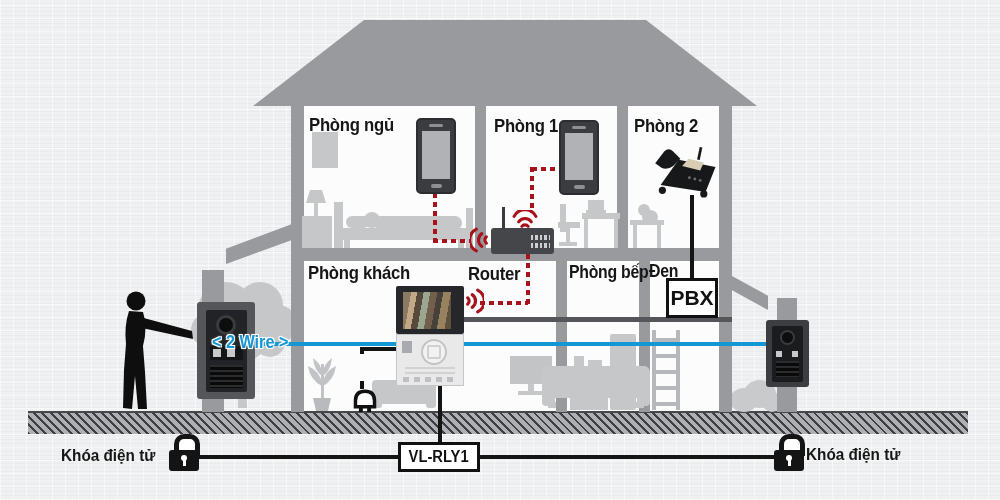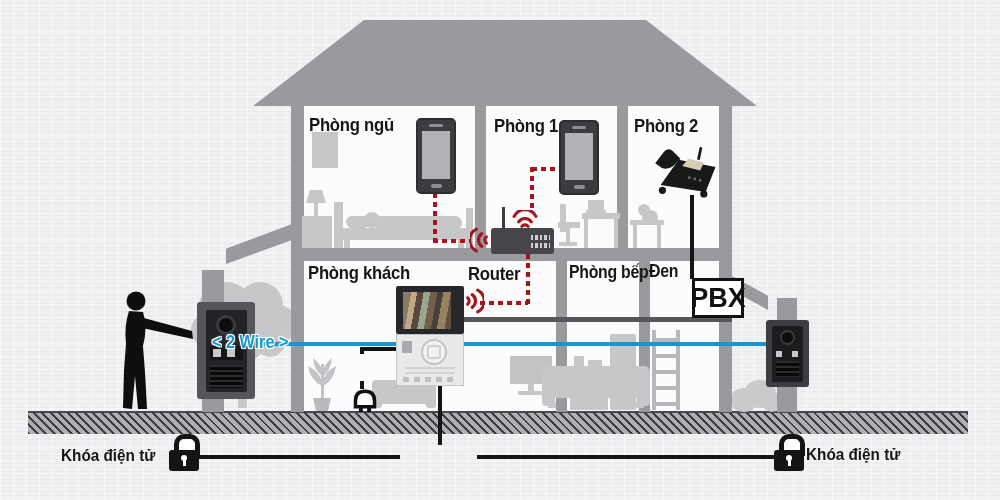--- a/index.html
+++ b/index.html
@@ -270,22 +270,25 @@
     <div class="abs" style="left:13px;top:63px;width:33px;height:23px;background:#0a0a0b;background-image:repeating-linear-gradient(180deg,#2b2c2e 0 2px,transparent 2px 5px);"></div>
   </div>
   <div class="abs" style="left:766px;top:320px;width:43px;height:67px;background:#3c3d40;border-radius:3px;z-index:5;">
     <div class="abs" style="left:6px;top:6px;width:31px;height:56px;background:#1b1c1e;border-radius:2px;"></div>
     <div class="abs" style="left:14px;top:10px;width:15px;height:15px;background:#0d0d0e;border:2px solid #3b3c3e;border-radius:50%;box-sizing:border-box;"></div>
     <div class="abs" style="left:10px;top:31px;width:6px;height:6px;background:#c9c9cb;"></div>
     <div class="abs" style="left:26px;top:31px;width:6px;height:6px;background:#c9c9cb;"></div>
     <div class="abs" style="left:10px;top:41px;width:23px;height:16px;background:#0a0a0b;background-image:repeating-linear-gradient(180deg,#2b2c2e 0 2px,transparent 2px 5px);"></div>
   </div>
 
-  <div class="wbox" style="left:692px;top:278px;width:52px;height:40px;font-size:27px;">
+  <div class="wbox" style="left:666px;top:278px;width:52px;height:40px;font-size:21px;">
     <span>PBX</span>
+  </div>
+  <div class="wbox" style="left:398px;top:442px;width:82px;height:30px;font-size:16px;">
+    <span style="transform:scaleX(.92);">VL-RLY1</span>
   </div>
 
   <svg class="abs" style="left:348px;top:386px;z-index:5;" width="34" height="26" viewBox="0 0 34 30">
     <path d="M6 24 L6 17 Q6 6 17 6 Q28 6 28 17 L28 24 Z" fill="#fff" stroke="#111" stroke-width="4"></path>
     <rect x="10" y="24" width="4.5" height="6" fill="#111"></rect>
     <rect x="19.5" y="24" width="4.5" height="6" fill="#111"></rect>
   </svg>
 
   <div class="lock" style="left:169px;top:434px;">
     <div class="shackle"></div>

